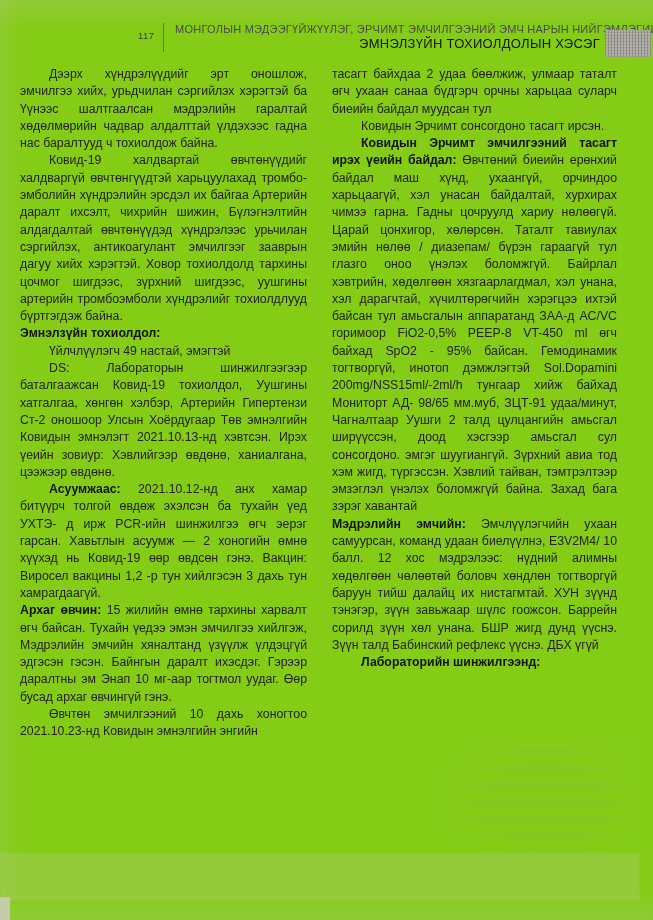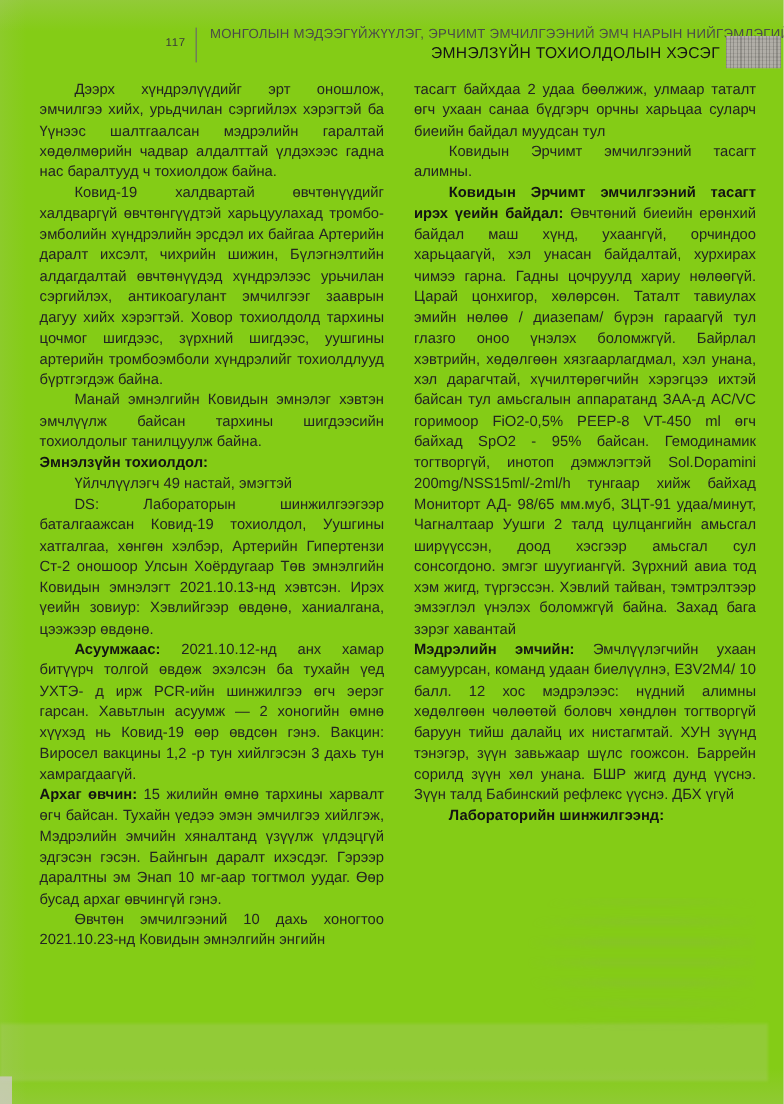--- a/index.html
+++ b/index.html
@@ -44,21 +44,21 @@
     position:absolute;top:30px;right:2px;width:46px;height:27px;
     background:
       repeating-linear-gradient(90deg, rgba(120,118,112,.55) 0 1px, rgba(175,172,165,.45) 1px 3px),
       repeating-linear-gradient(0deg, rgba(130,128,122,.35) 0 1px, rgba(190,187,180,.4) 1px 3px),
       #a9a7a1;
     border-radius:1px;
   }
 
   
   .body{
-    position:absolute;top:66px;left:33px;width:597px;bottom:0;
+    position:absolute;top:66px;left:20px;width:597px;bottom:0;
     display:flex;gap:25px;
   }
   .col{width:287px;}
   .col.right{width:285px;}
   .col p{
     margin:0;
     font-size:12.3px;
     line-height:17.3px;
     text-align:justify;
     color:#232323;
@@ -100,31 +100,30 @@
       <div class="journal-title">МОНГОЛЫН МЭДЭЭГҮЙЖҮҮЛЭГ, ЭРЧИМТ ЭМЧИЛГЭЭНИЙ ЭМЧ НАРЫН НИЙГЭМЛЭГИЙН СЭТГҮҮЛ</div>
       <div class="section-title">ЭМНЭЛЗҮЙН ТОХИОЛДОЛЫН ХЭСЭГ</div>
     </div>
     <div class="header-stamp"></div>
   </div>
 
   <div class="body">
     <div class="col left">
         <p class="body-text indent">Дээрх хүндрэлүүдийг эрт оношлож, эмчилгээ хийх, урьдчилан сэргийлэх хэрэгтэй ба Үүнээс шалтгаалсан мэдрэлийн гаралтай хөдөлмөрийн чадвар алдалттай үлдэхээс гадна нас баралтууд ч тохиолдож байна.</p>
         <p class="body-text indent">Ковид-19 халдвартай өвчтөнүүдийг халдваргүй өвчтөнгүүдтэй харьцуулахад тромбо-эмболийн хүндрэлийн эрсдэл их байгаа Артерийн даралт ихсэлт, чихрийн шижин, Бүлэгнэлтийн алдагдалтай өвчтөнүүдэд хүндрэлээс урьчилан сэргийлэх, антикоагулант эмчилгээг зааврын дагуу хийх хэрэгтэй. Ховор тохиолдолд тархины цочмог шигдээс, зүрхний шигдээс, уушгины артерийн тромбоэмболи хүндрэлийг тохиолдлууд бүртгэгдэж байна.</p>
-        <p class="body-text indent">Манай эмнэлгийн Ковидын эмнэлэг хэвтэн эмчлүүлж байсан тархины шигдээсийн тохиолдолыг танилцуулж байна.</p>
         <p class="heading space-before">Эмнэлзүйн тохиолдол:</p>
         <p class="body-text indent">Үйлчлүүлэгч 49 настай, эмэгтэй</p>
         <p class="body-text indent">DS: Лабораторын шинжилгээгээр баталгаажсан Ковид-19 тохиолдол, Уушгины хатгалгаа, хөнгөн хэлбэр, Артерийн Гипертензи Ст-2 оношоор Улсын Хоёрдугаар Төв эмнэлгийн Ковидын эмнэлэгт 2021.10.13-нд хэвтсэн. Ирэх үеийн зовиур: Хэвлийгээр өвдөнө, ханиалгана, цээжээр өвдөнө.</p>
         <p class="body-text indent"><b>Асуумжаас: </b>2021.10.12-нд анх хамар битүүрч толгой өвдөж эхэлсэн ба тухайн үед УХТЭ- д ирж PCR-ийн шинжилгээ өгч эерэг гарсан. Хавьтлын асуумж — 2 хоногийн өмнө хүүхэд нь Ковид-19 өөр өвдсөн гэнэ. Вакцин: Виросел вакцины 1,2 -р тун хийлгэсэн 3 дахь тун хамрагдаагүй.</p>
         <p class="body-text"><b>Архаг өвчин: </b>15 жилийн өмнө тархины харвалт өгч байсан. Тухайн үедээ эмэн эмчилгээ хийлгэж, Мэдрэлийн эмчийн хяналтанд үзүүлж үлдэцгүй эдгэсэн гэсэн. Байнгын даралт ихэсдэг. Гэрээр даралтны эм Энап 10 мг-аар тогтмол уудаг. Өөр бусад архаг өвчингүй гэнэ.</p>
         <p class="body-text indent">Өвчтөн эмчилгээний 10 дахь хоногтоо 2021.10.23-нд Ковидын эмнэлгийн энгийн</p>
       </div>
     <div class="col right">
         <p class="body-text">тасагт байхдаа 2 удаа бөөлжиж, улмаар таталт өгч ухаан санаа бүдгэрч орчны харьцаа суларч биеийн байдал муудсан тул</p>
-        <p class="body-text indent">Ковидын Эрчимт эмчилгээний тасагт алимны.</p>
+        <p class="body-text indent">Ковидын Эрчимт сонсогдоно тасагт ирсэн.</p>
         <p class="body-text indent"><b>Ковидын Эрчимт эмчилгээний тасагт ирэх үеийн байдал: </b>Өвчтөний биеийн ерөнхий байдал маш хүнд, ухаангүй, орчиндоо харьцаагүй, хэл унасан байдалтай, хурхирах чимээ гарна. Гадны цочруулд хариу нөлөөгүй. Царай цонхигор, хөлөрсөн. Таталт тавиулах эмийн нөлөө / диазепам/ бүрэн гараагүй тул глазго оноо үнэлэх боломжгүй. Байрлал хэвтрийн, хөдөлгөөн хязгаарлагдмал, хэл унана, хэл дарагчтай, хүчилтөрөгчийн хэрэгцээ ихтэй байсан тул амьсгалын аппаратанд ЗАА-д AC/VC горимоор FiO2-0,5% PEEP-8 VT-450 ml өгч байхад SpO2 - 95% байсан. Гемодинамик тогтворгүй, инотоп дэмжлэгтэй Sol.Dopamini 200mg/NSS15ml/-2ml/h тунгаар хийж байхад Мониторт АД- 98/65 мм.муб, ЗЦТ-91 удаа/минут, Чагналтаар Уушги 2 талд цулцангийн амьсгал ширүүссэн, доод хэсгээр амьсгал сул сонсогдоно. эмгэг шуугиангүй. Зүрхний авиа тод хэм жигд, түргэссэн. Хэвлий тайван, тэмтрэлтээр эмзэглэл үнэлэх боломжгүй байна. Захад бага зэрэг хавантай</p>
         <p class="body-text"><b>Мэдрэлийн эмчийн: </b>Эмчлүүлэгчийн ухаан самуурсан, команд удаан биелүүлнэ, E3V2M4/ 10 балл. 12 хос мэдрэлээс: нүдний алимны хөдөлгөөн чөлөөтөй боловч хөндлөн тогтворгүй баруун тийш далайц их нистагмтай. ХУН зүүнд тэнэгэр, зүүн завьжаар шүлс гоожсон. Баррейн сорилд зүүн хөл унана. БШР жигд дунд үүснэ. Зүүн талд Бабинский рефлекс үүснэ. ДБХ үгүй</p>
         <p class="heading indent">Лабораторийн шинжилгээнд:</p>
       </div>
   </div>
 
   <div class="artifact bleed-band"></div>
   <div class="artifact bleed-right"></div>
   <div class="artifact corner-mark"></div>
 

